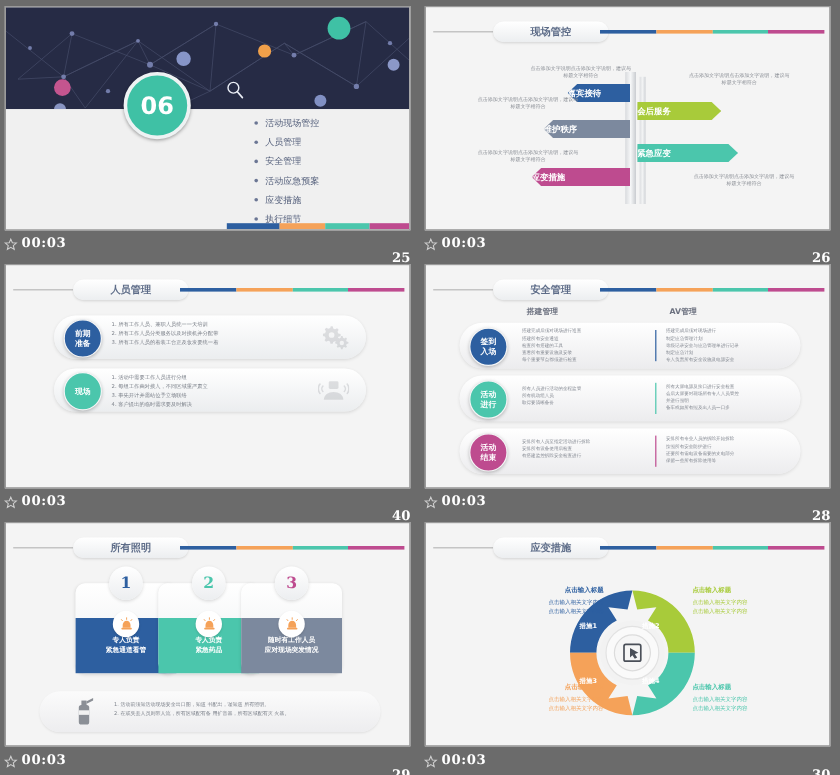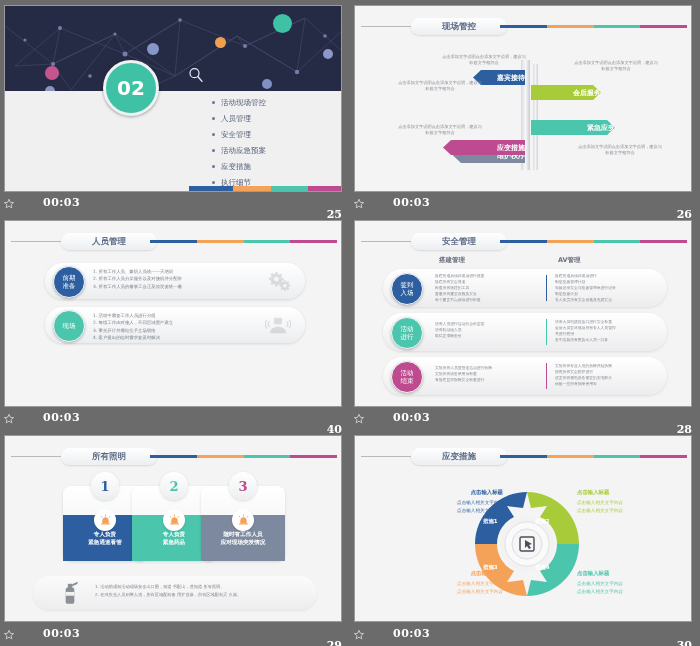--- a/index.html
+++ b/index.html
@@ -19,21 +19,21 @@
   .slide{
     position:absolute;left:4px;top:5px;width:338px;height:187px;
     background:#f4f4f4;border:1px solid #9a9a9a;
     box-sizing:border-box;overflow:hidden;
   }
   .footer{
     position:absolute;left:0;bottom:0;width:350px;height:23px;
     color:#fff;font-weight:bold;font-size:11px;
     font-family:"DejaVu Serif","Liberation Serif",serif;
   }
-  .footer .time{position:absolute;left:18px;top:4px;letter-spacing:.5px;margin-left:25px;}
+  .footer .time{position:absolute;left:18px;top:4px;letter-spacing:.5px;}
   .footer .num{position:absolute;right:8px;top:16px;}
   .star-icon{position:absolute;left:3px;top:6px;width:12px;height:12px;}
 
   
   .s25-top{
     position:absolute;left:0;top:0;width:100%;height:85px;
     background:#262b45;overflow:hidden;
   }
   .s25-bot{position:absolute;left:0;top:85px;width:100%;bottom:0;background:#f0f0f0;}
   .dot{position:absolute;border-radius:50%;}
@@ -73,30 +73,30 @@
   .hdr .bars{position:absolute;left:145px;top:7px;right:4px;height:3px;display:flex;}
   .hdr .bars i{flex:1;height:100%;display:block;}
 
   
   .post{position:absolute;left:166px;top:54px;width:9px;height:110px;
     background:linear-gradient(90deg,#d8dadd,#f6f7f8,#c9ccd0);}
   .post2{position:absolute;left:178px;top:58px;width:5px;height:106px;
     background:linear-gradient(90deg,#dcdee1,#f2f3f4,#cfd2d6);}
   .sign{position:absolute;height:15px;display:flex;align-items:center;
     font-size:7px;color:#fff;font-weight:bold;box-shadow:0 1px 2px rgba(0,0,0,.2);}
-  .sign span{width:100%;text-align:right;}
+  .sign span{width:100%;text-align:left;}
   .sign.left{clip-path:polygon(8px 0,100% 0,100% 100%,8px 100%,0 50%);justify-content:center;}
   .sign.right{clip-path:polygon(0 0,calc(100% - 8px) 0,100% 50%,calc(100% - 8px) 100%,0 100%);}
   .note{position:absolute;font-size:4.2px;color:#8b8f96;line-height:1.45;text-align:center;width:86px;}
 
   
   .row27{position:absolute;left:40px;width:260px;height:36px;border-radius:18px;
     background:linear-gradient(#ffffff,#ebedef);box-shadow:0 1px 3px rgba(0,0,0,.12);}
   .badge{position:absolute;left:8px;top:3px;width:30px;height:30px;border-radius:50%;
-    color:#fff;font-size:6.5px;font-weight:normal;line-height:1.25;
+    color:#fff;font-size:6.5px;font-weight:bold;line-height:1.25;
     display:flex;align-items:center;justify-content:center;text-align:center;
     box-shadow:0 1px 3px rgba(0,0,0,.25);border:1.5px solid #f4f5f6;}
   .row27 .txt{position:absolute;left:48px;top:5px;width:175px;font-size:4.4px;color:#7c818a;line-height:1.65;}
   .row27 .gicon{position:absolute;right:14px;top:7px;opacity:.22;}
 
   
   .col-h{position:absolute;font-size:6.5px;color:#6d7280;font-weight:bold;}
   .row28{position:absolute;left:28px;width:284px;height:38px;border-radius:19px;
     background:linear-gradient(#ffffff,#ececee);box-shadow:0 1px 3px rgba(0,0,0,.1);}
   .row28 .c1{position:absolute;left:52px;top:4px;width:105px;font-size:3.8px;color:#848992;line-height:1.6;}
@@ -158,21 +158,21 @@
           <circle cx="262" cy="78" r="5" fill="#8c9bd0" opacity="0.9"></circle>
           <circle cx="323" cy="48" r="5" fill="#97a4d6" opacity="0.9"></circle>
           <circle cx="45" cy="85" r="5" fill="#9aa7d8" opacity="0.85"></circle>
         </svg>
         <div class="dot" style="left:268px;top:8px;width:19px;height:19px;background:#3fc1a5;"></div>
         <div class="dot" style="left:210px;top:31px;width:11px;height:11px;background:#f0a04a;"></div>
         <div class="dot" style="left:40px;top:60px;width:14px;height:14px;background:#c4558f;"></div>
       </div>
       <div class="s25-bot"></div>
 
-      <div class="s25-num">02</div>
+      <div class="s25-num">06</div>
 
       <svg class="s25-mag" viewBox="0 0 24 24">
         <circle cx="10" cy="9.5" r="6" fill="none" stroke="#e9edf5" stroke-width="1.6"></circle>
         <line x1="14.4" y1="14" x2="20" y2="20.5" stroke="#e9edf5" stroke-width="1.8" stroke-linecap="round"></line>
       </svg>
 
       <div class="s25-list">
         <ul>
           <li>活动现场管控</li>
           <li>人员管理</li>
@@ -211,21 +211,21 @@
             <i style="background:#BE4B8F"></i>
         </div>
       </div>
 
       <div class="post"></div>
       <div class="post2"></div>
 
       <div class="sign left" style="left:118px;top:64px;width:52px;background:#2D5FA0;">
         <span>嘉宾接待</span>
       </div>
-      <div class="sign left" style="left:98px;top:94px;width:72px;background:#7C899E;margin-top:48px;">
+      <div class="sign left" style="left:98px;top:94px;width:72px;background:#7C899E;">
         <span>维护秩序</span>
       </div>
       <div class="sign left" style="left:88px;top:134px;width:82px;background:#BE4B8F;">
         <span>应变措施</span>
       </div>
 
       <div class="sign right" style="left:176px;top:79px;width:70px;background:#A8CB3A;">
         <span>会后服务</span>
       </div>
       <div class="sign right" style="left:176px;top:114px;width:84px;background:#4BC6AC;">

